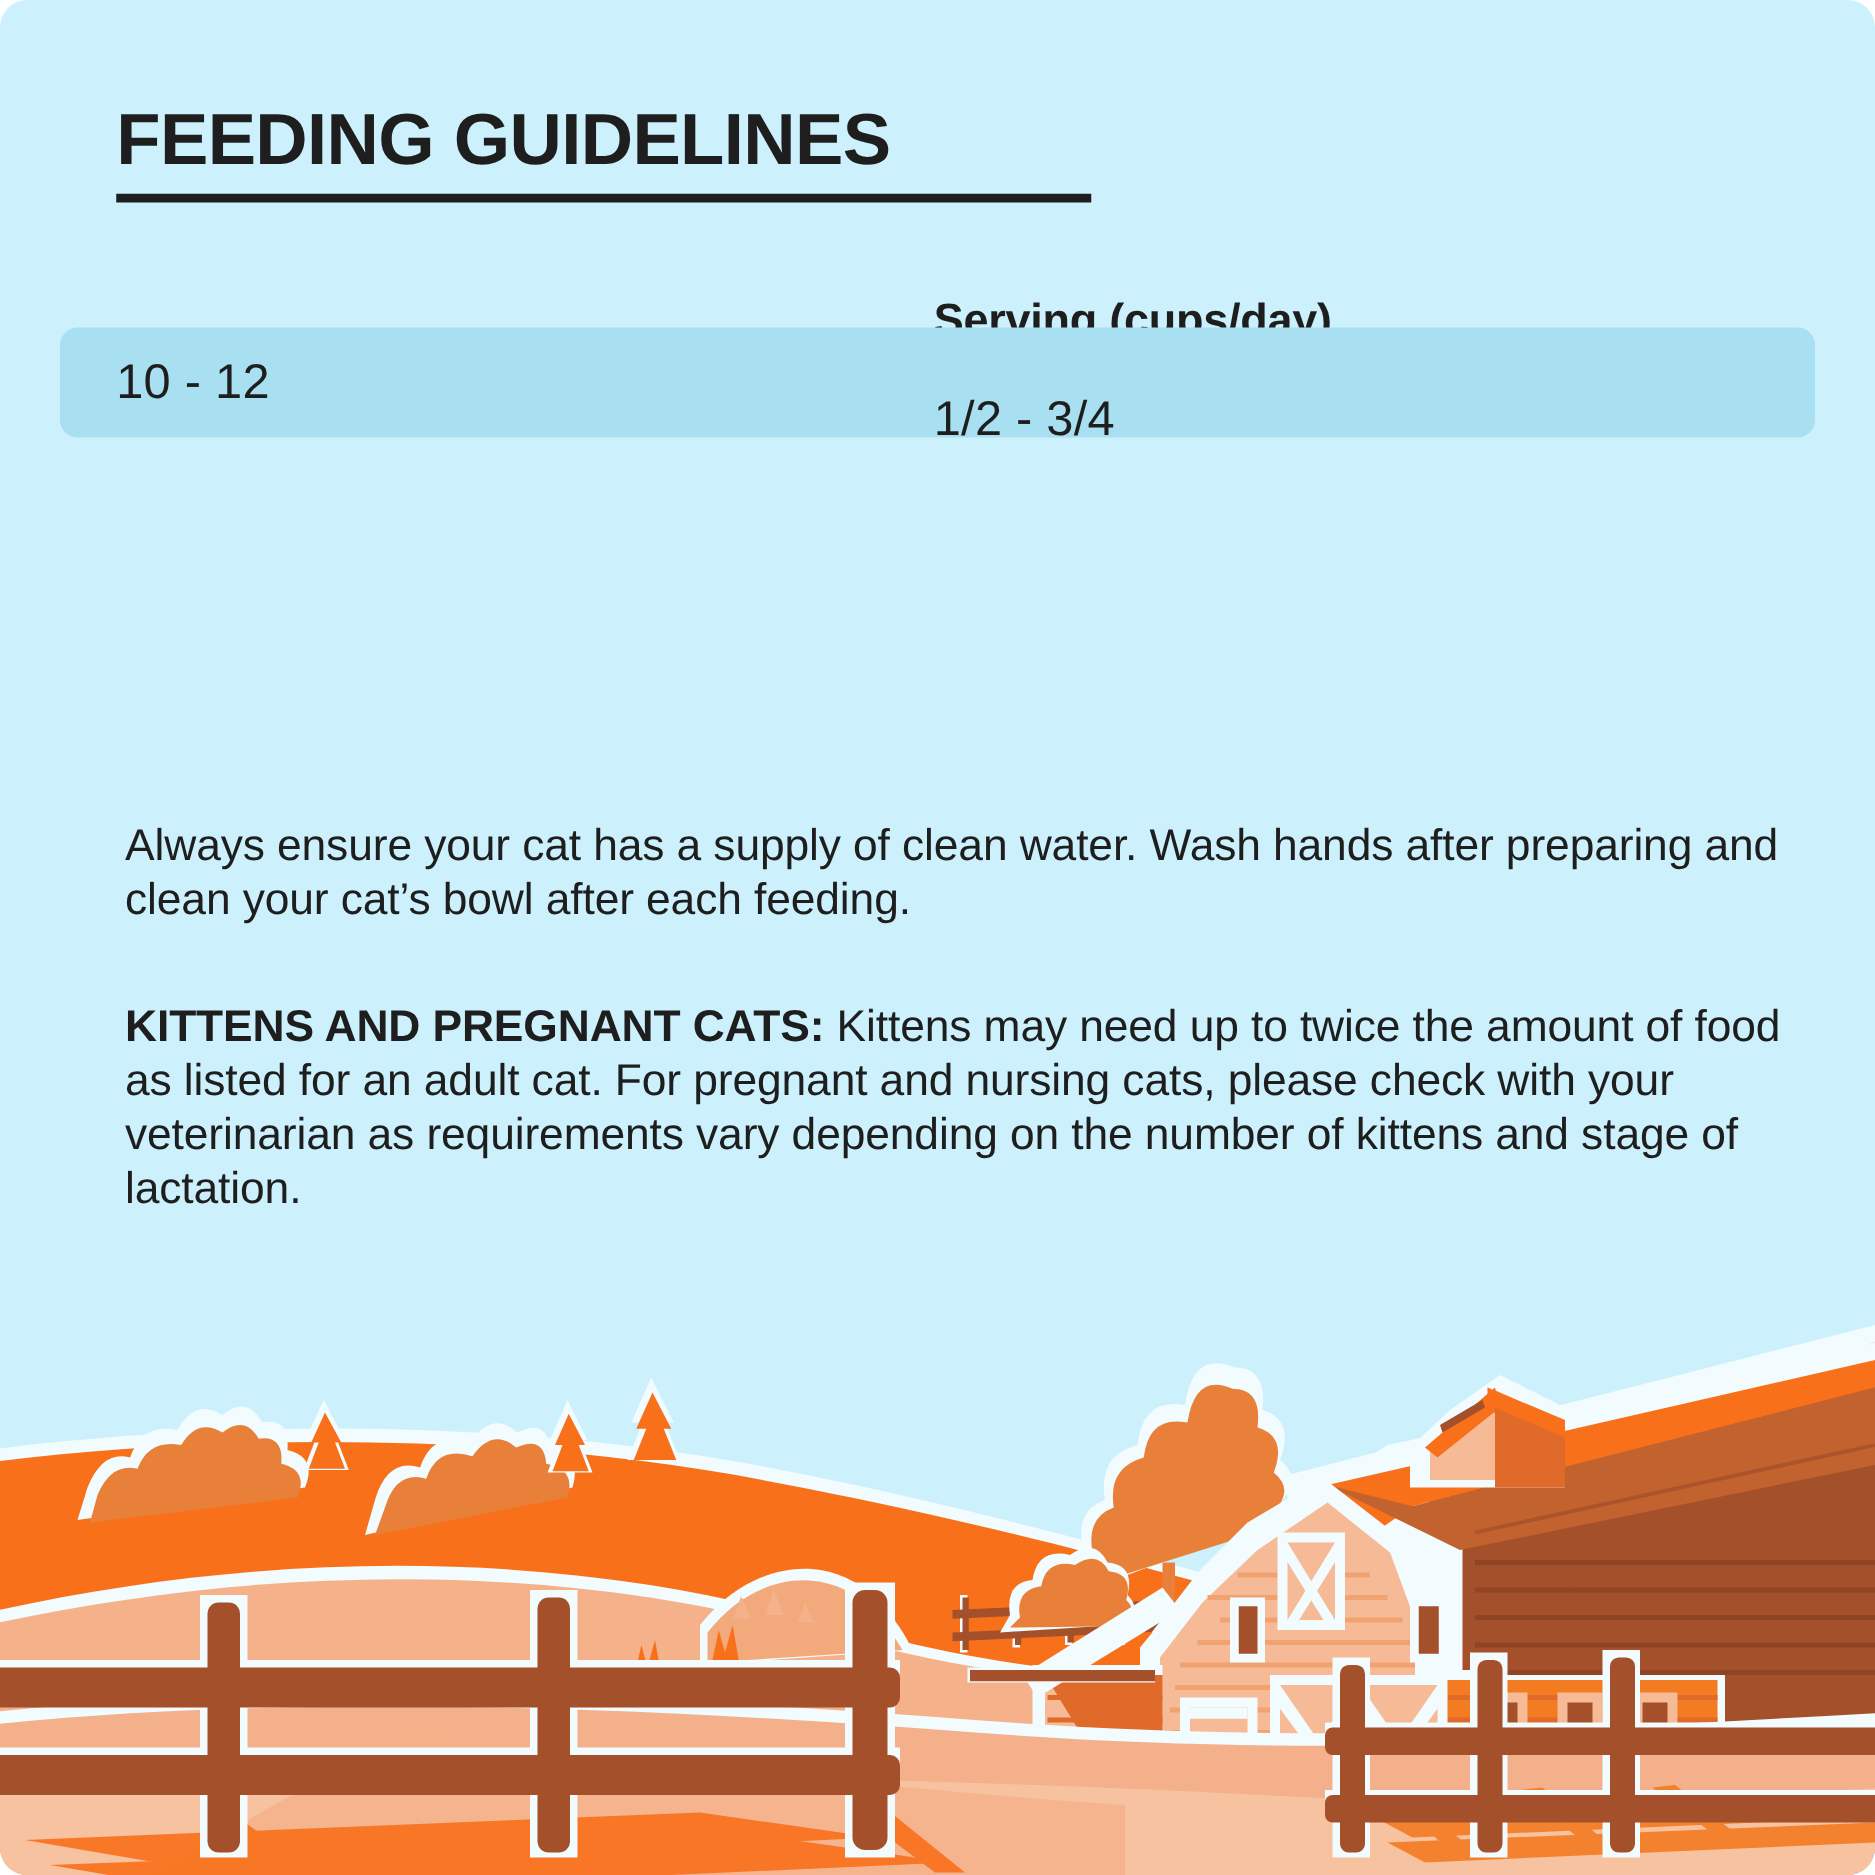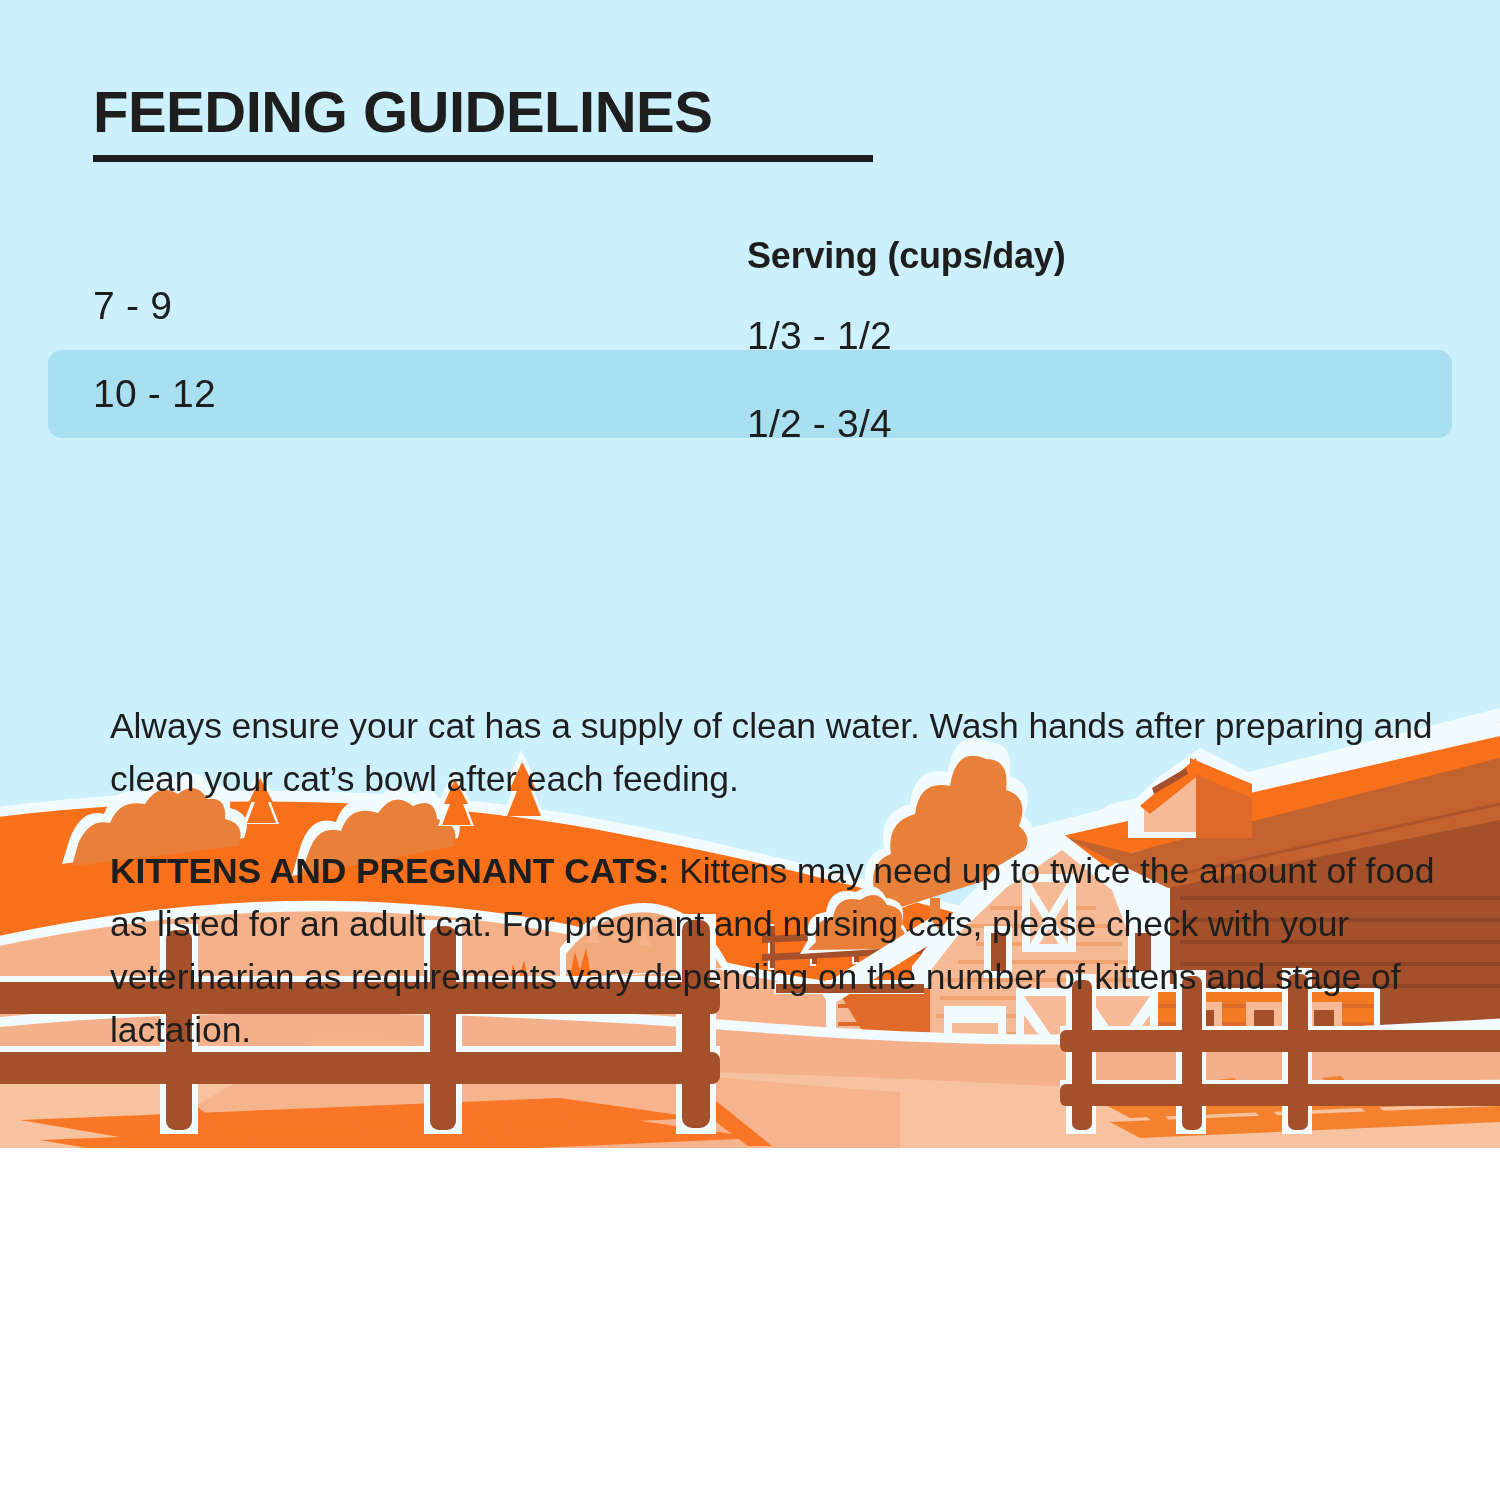--- a/index.html
+++ b/index.html
@@ -6,23 +6,24 @@
     margin: 0;
     padding: 0;
     background: #ffffff;
   }
   body {
     font-family: "Liberation Sans", sans-serif;
   }
   .page {
     position: relative;
     width: 1500px;
-    height: 1148px;
+    height: 1500px;
     background: #ccf1fc;
     overflow: hidden;
+    border-radius: 22px;
   }
 
   
   .content {
     position: absolute;
     left: 0; top: 0;
     width: 1500px;
     z-index: 5;
   }
 
@@ -84,27 +85,26 @@
   }
   .row.body .cell {
     font-size: 39px;
     font-weight: 400;
     letter-spacing: 0.2px;
   }
 
   
   .para {
     position: absolute;
-    left: 110px;
+    left: 100px;
     width: 1330px;
     color: #1e1e1e;
     font-size: 35.5px;
-    line-height: 53px;
+    line-height: 43px;
     letter-spacing: -0.1px;
-    margin-top: 45px;
   }
   .para.p1 { top: 655px; }
   .para.p2 { top: 800px; }
   .para b { font-weight: bold; }
 
   
   .illus {
     position: absolute;
     left: 0;
     bottom: 0;
@@ -366,25 +366,20 @@
     <div class="title-rule"></div>
 
     <div class="table">
 
       <div class="row header">
         <div class="band"></div>
         <div class="cell c2">Serving (cups/day)</div>
       </div>
 
 
-      <div class="row body">
-        <div class="band"></div>
-        <div class="cell c1">7 - 9</div>
-        <div class="cell c2">1/3 - 1/2</div>
-      </div>
 
       <div class="row body alt">
         <div class="band"></div>
         <div class="cell c1">10 - 12</div>
         <div class="cell c2">1/2 - 3/4</div>
       </div>
 
 
     </div>
 

